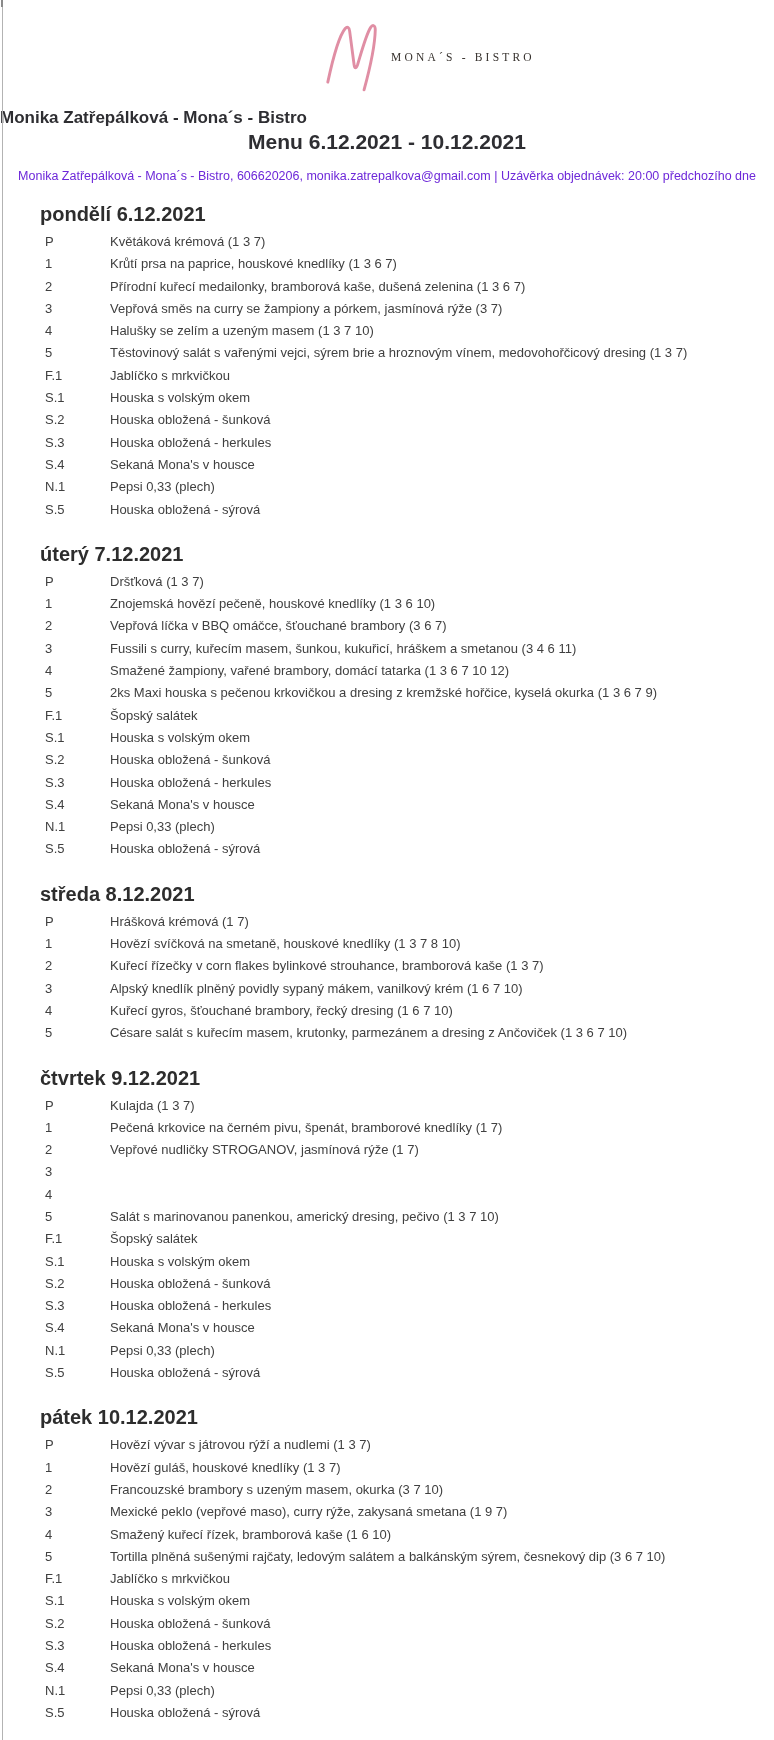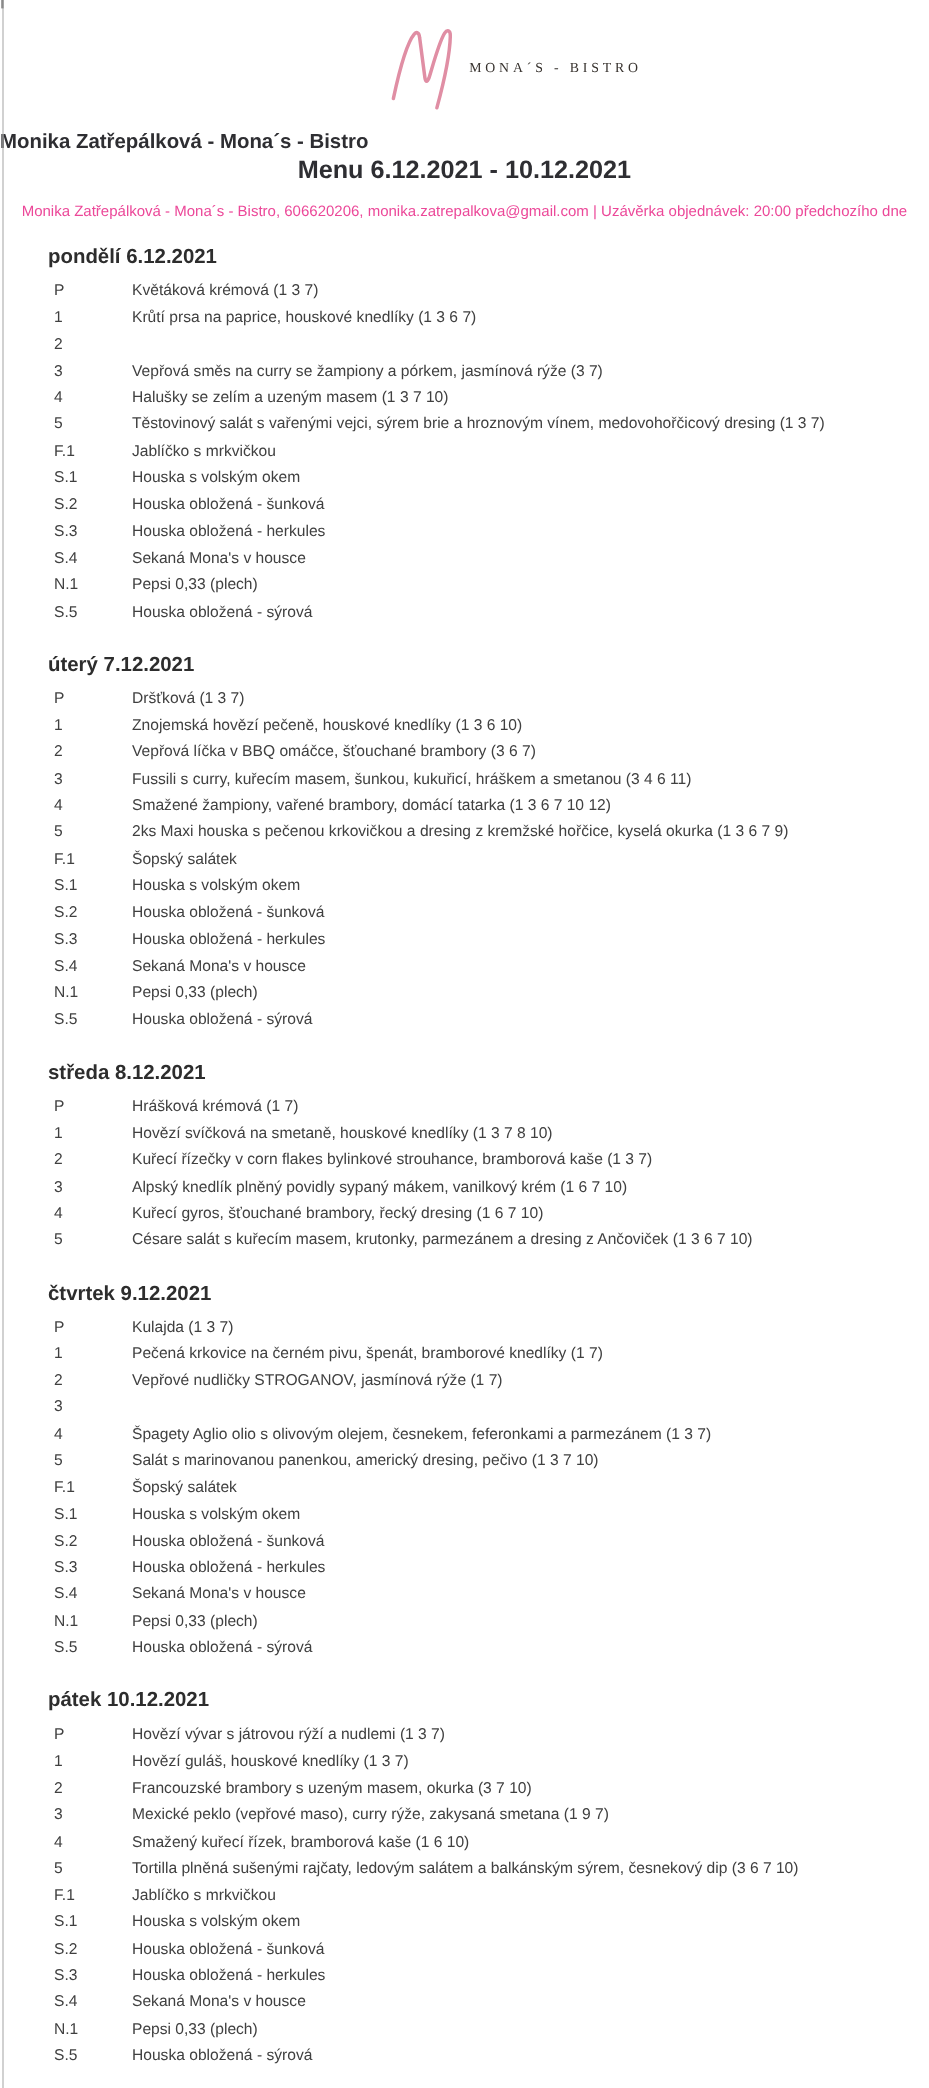--- a/index.html
+++ b/index.html
@@ -57,30 +57,30 @@
     text-align: center;
     font-size: 21px;
     font-weight: bold;
     color: #2e2e32;
     line-height: 24px;
   }
   .contact-line {
     margin-top: 15px;
     text-align: center;
     font-size: 12.5px;
-    color: #ec4899;
+    color: #6d28d9;
     white-space: nowrap;
   }
   
   #days { margin-top: 20px; }
   .day { padding-left: 40px; margin-top: 19px; }
   .day:first-child { margin-top: 0; }
   .day-title {
     margin: 0 0 9px 0;
-    font-size: 17px;
+    font-size: 20px;
     font-weight: bold;
     color: #2d2d2d;
     line-height: 22px;
   }
   .rows { padding-left: 5px; }
   .row {
     display: flex;
     align-items: baseline;
     height: 22.3px;
     font-size: 13px;
@@ -121,20 +121,21 @@
     <span class="text">Květáková krémová (1 3 7)</span>
   </div>
 
   <div class="row">
     <span class="code">1</span>
     <span class="text">Krůtí prsa na paprice, houskové knedlíky (1 3 6 7)</span>
   </div>
 
   <div class="row">
     <span class="code">2</span>
+    <span class="text">Přírodní kuřecí medailonky, bramborová kaše, dušená zelenina (1 3 6 7)</span>
   </div>
 
   <div class="row">
     <span class="code">3</span>
     <span class="text">Vepřová směs na curry se žampiony a pórkem, jasmínová rýže (3 7)</span>
   </div>
 
   <div class="row">
     <span class="code">4</span>
     <span class="text">Halušky se zelím a uzeným masem (1 3 7 10)</span>
@@ -304,21 +305,20 @@
     <span class="code">2</span>
     <span class="text">Vepřové nudličky STROGANOV, jasmínová rýže (1 7)</span>
   </div>
 
   <div class="row">
     <span class="code">3</span>
   </div>
 
   <div class="row">
     <span class="code">4</span>
-    <span class="text">Špagety Aglio olio s olivovým olejem, česnekem, feferonkami a parmezánem (1 3 7)</span>
   </div>
 
   <div class="row">
     <span class="code">5</span>
     <span class="text">Salát s marinovanou panenkou, americký dresing, pečivo (1 3 7 10)</span>
   </div>
 
   <div class="row">
     <span class="code">F.1</span>
     <span class="text">Šopský salátek</span>

